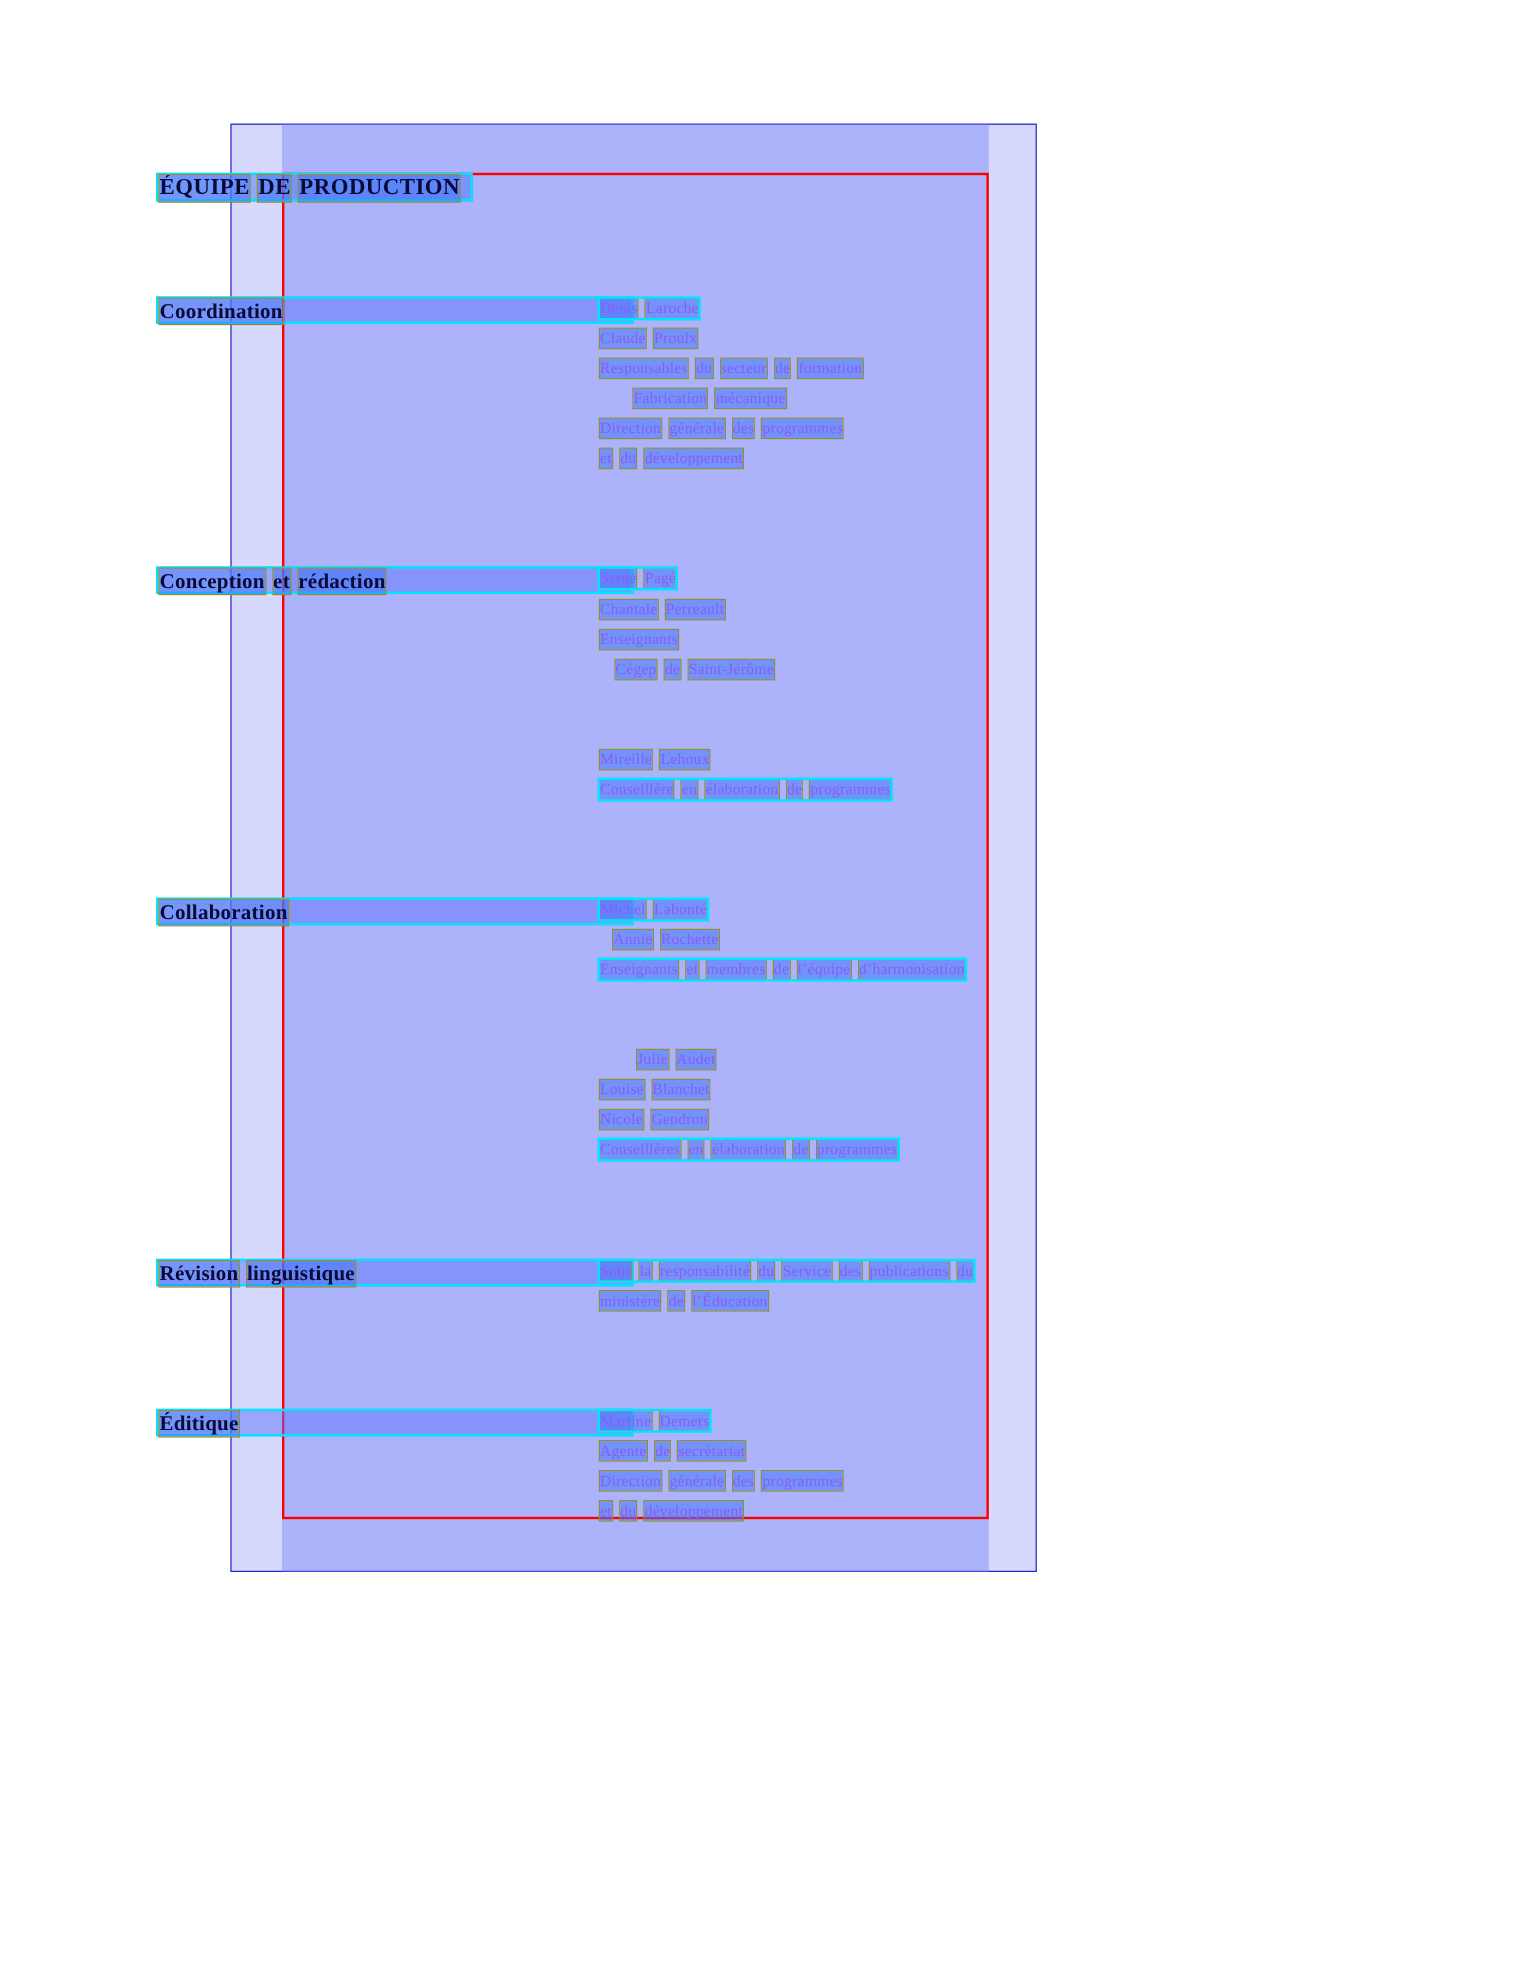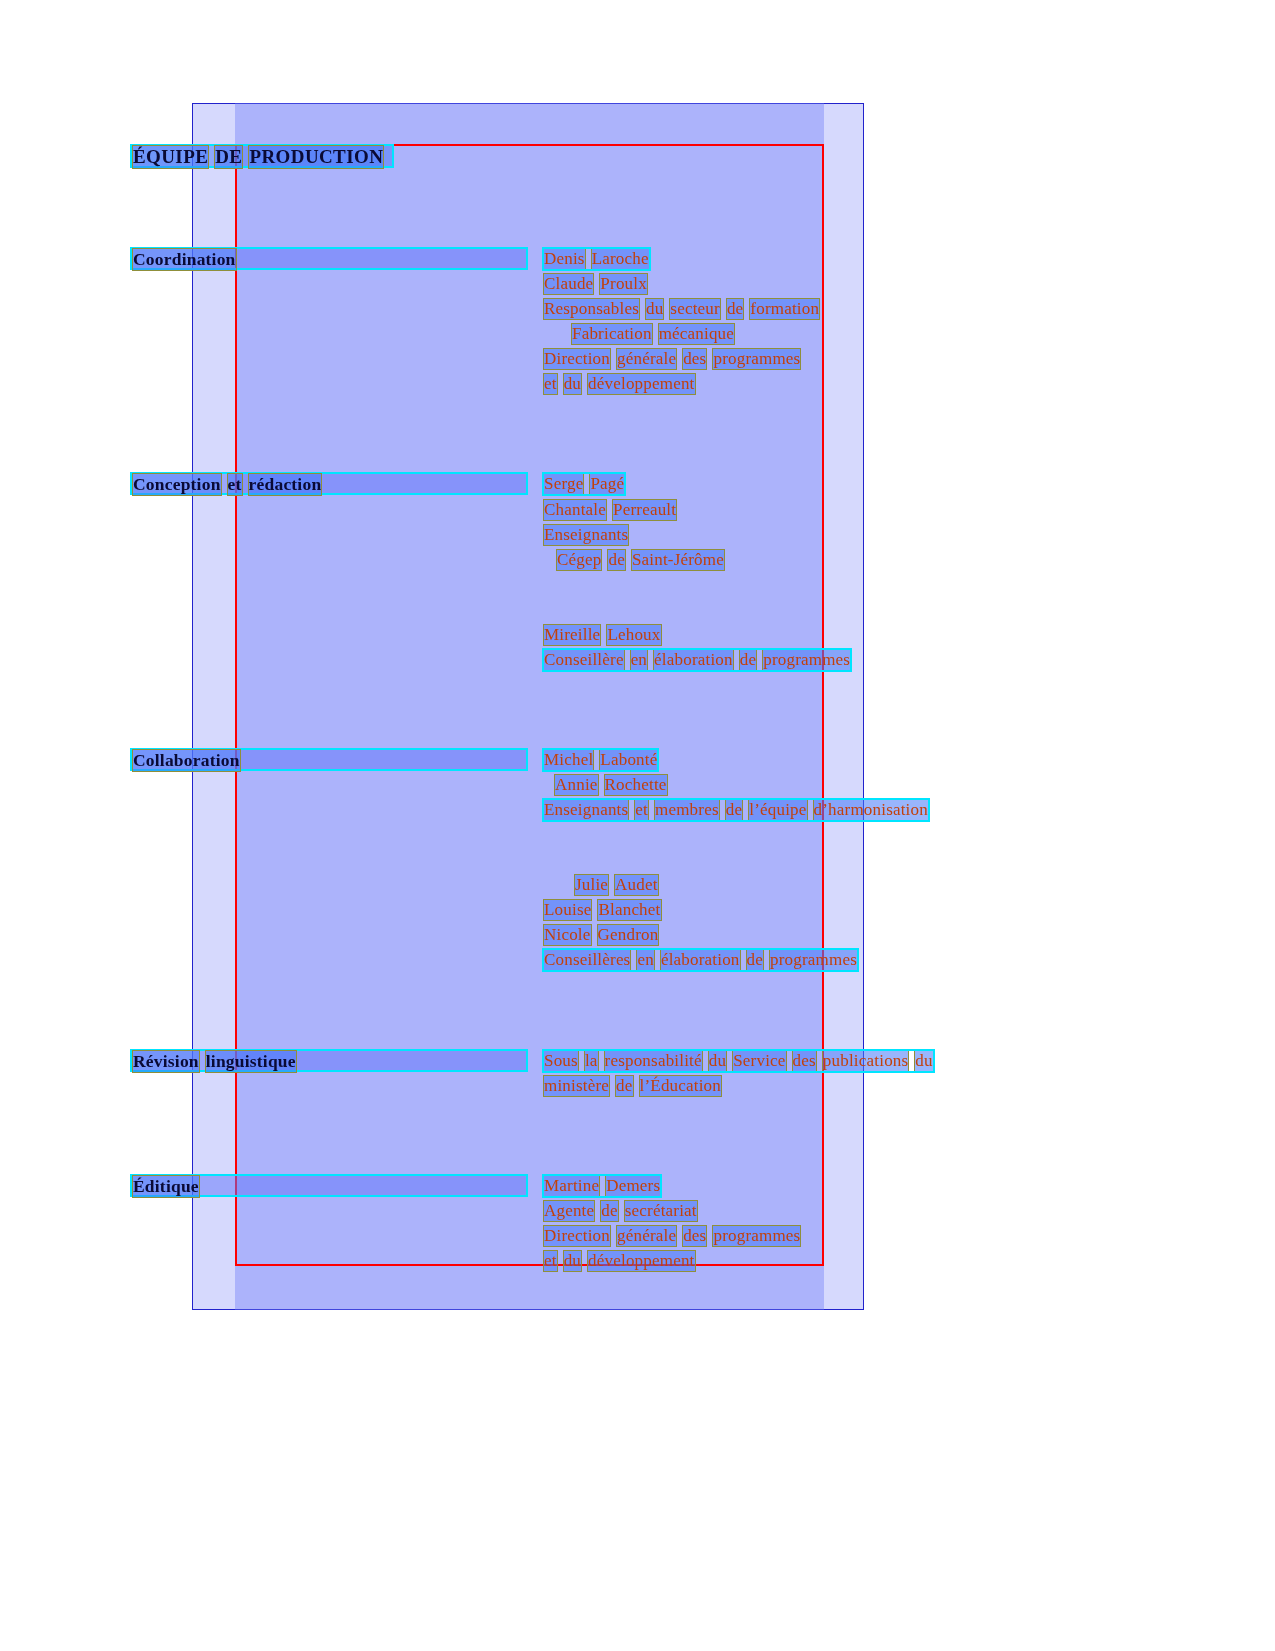--- a/index.html
+++ b/index.html
@@ -60,23 +60,23 @@
     left: 133px;
     font-weight: bold;
     font-size: 17.5px;
     color: #0a0a35;
     white-space: nowrap;
     letter-spacing: 0.2px;
   }
 
   .val {
     position: absolute;
-    left: 544px;
-    font-size: 17px;
-    color: #c2410c;
+    left: 500px;
+    font-size: 13px;
+    color: #8b5cf6;
     white-space: nowrap;
     letter-spacing: 0.2px;
   }
 
   
   .val .w, .label .w, .title .w {
     display: inline-block;
     background: rgba(70,120,250,0.55);
     outline: 1px solid #8f8f3a;
     padding: 0 0 0 0;

